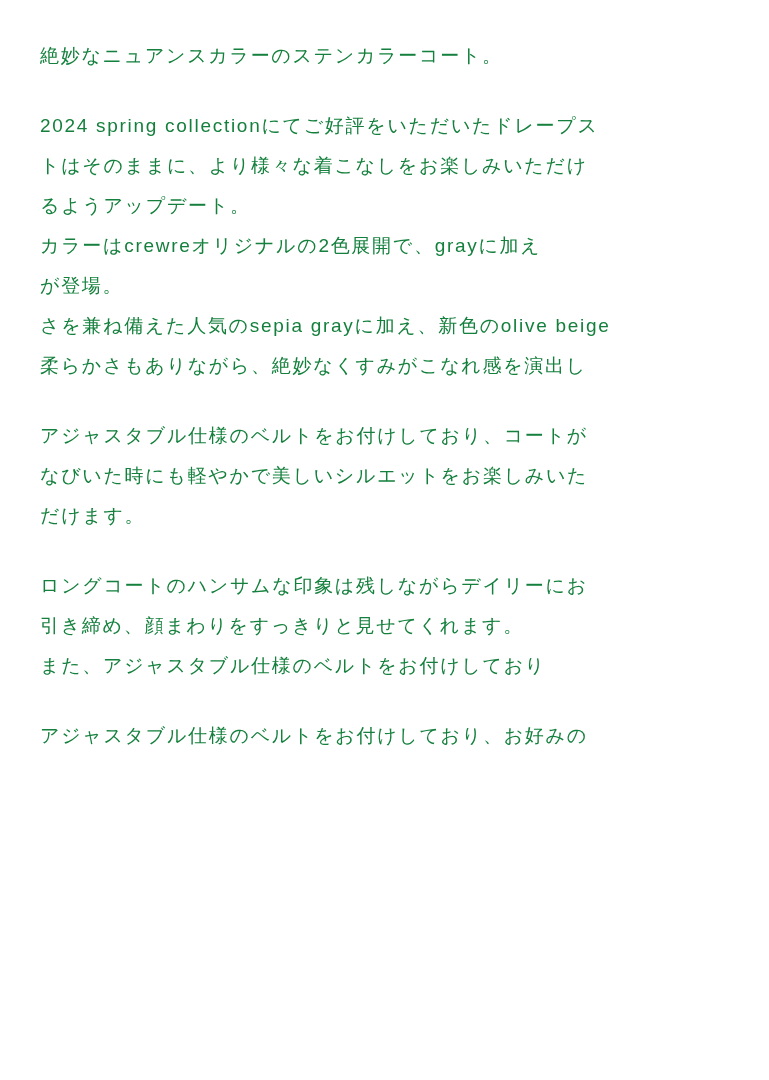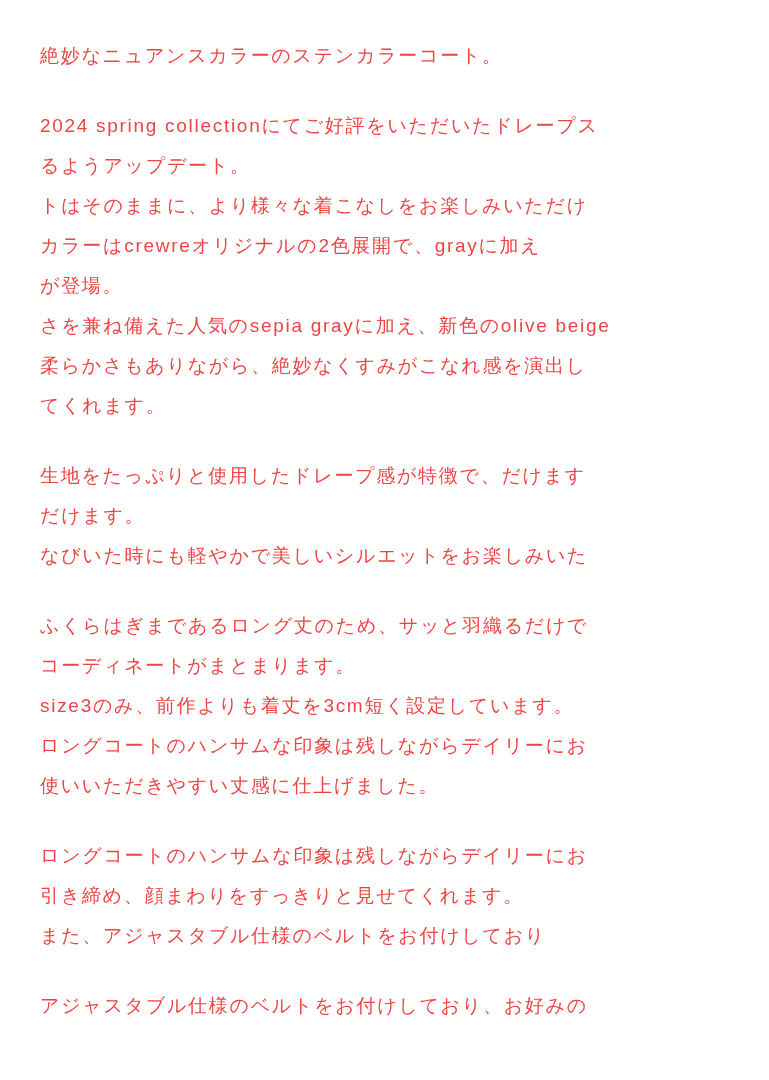--- a/index.html
+++ b/index.html
@@ -24,59 +24,51 @@
   .block {
     margin: 0 0 30px 0;
   }
   .block:last-child {
     margin-bottom: 0;
   }
   .line {
     font-size: 19px;
     line-height: 40px;
     letter-spacing: 0.09em;
-    color: #ef4444;
+    color: #15803d;
     white-space: pre-wrap;
     word-break: break-all;
     font-weight: 400;
   }
 </style>
 </head>
 <body>
 
 <div class="page">
 
   <div class="block">
     <div class="line">絶妙なニュアンスカラーのステンカラーコート。</div>
   </div>
 
   <div class="block">
     <div class="line">2024 spring collectionにてご好評をいただいたドレープス</div>
+    <div class="line">トはそのままに、より様々な着こなしをお楽しみいただけ</div>
     <div class="line">るようアップデート。</div>
-    <div class="line">トはそのままに、より様々な着こなしをお楽しみいただけ</div>
     <div class="line">カラーはcrewreオリジナルの2色展開で、grayに加え</div>
     <div class="line">が登場。</div>
     <div class="line">さを兼ね備えた人気のsepia grayに加え、新色のolive beige</div>
     <div class="line">柔らかさもありながら、絶妙なくすみがこなれ感を演出し</div>
-    <div class="line">てくれます。</div>
   </div>
 
   <div class="block">
-    <div class="line">生地をたっぷりと使用したドレープ感が特徴で、だけます</div>
+    <div class="line">アジャスタブル仕様のベルトをお付けしており、コートが</div>
+    <div class="line">なびいた時にも軽やかで美しいシルエットをお楽しみいた</div>
     <div class="line">だけます。</div>
-    <div class="line">なびいた時にも軽やかで美しいシルエットをお楽しみいた</div>
   </div>
 
-  <div class="block">
-    <div class="line">ふくらはぎまであるロング丈のため、サッと羽織るだけで</div>
-    <div class="line">コーディネートがまとまります。</div>
-    <div class="line">size3のみ、前作よりも着丈を3cm短く設定しています。</div>
-    <div class="line">ロングコートのハンサムな印象は残しながらデイリーにお</div>
-    <div class="line">使いいただきやすい丈感に仕上げました。</div>
-  </div>
 
   <div class="block">
     <div class="line">ロングコートのハンサムな印象は残しながらデイリーにお</div>
     <div class="line">引き締め、顔まわりをすっきりと見せてくれます。</div>
     <div class="line">また、アジャスタブル仕様のベルトをお付けしており</div>
   </div>
 
   <div class="block">
     <div class="line">アジャスタブル仕様のベルトをお付けしており、お好みの</div>
 

